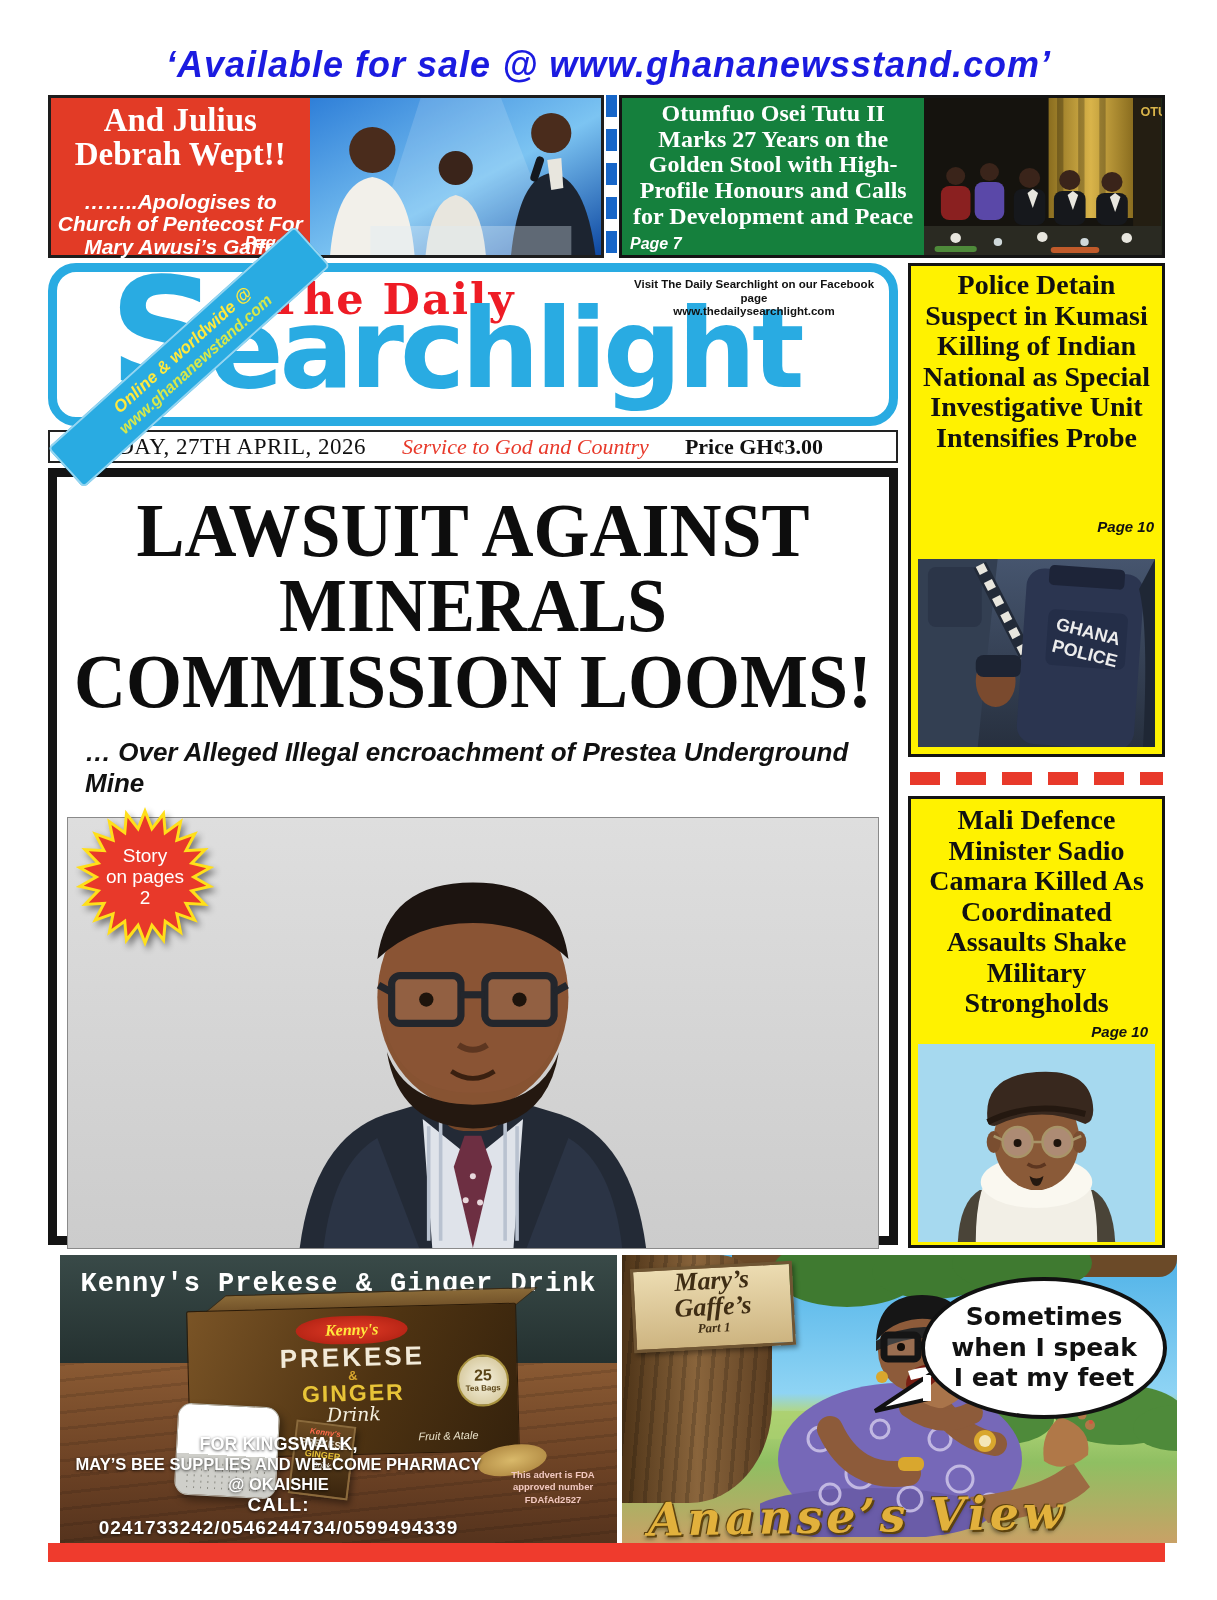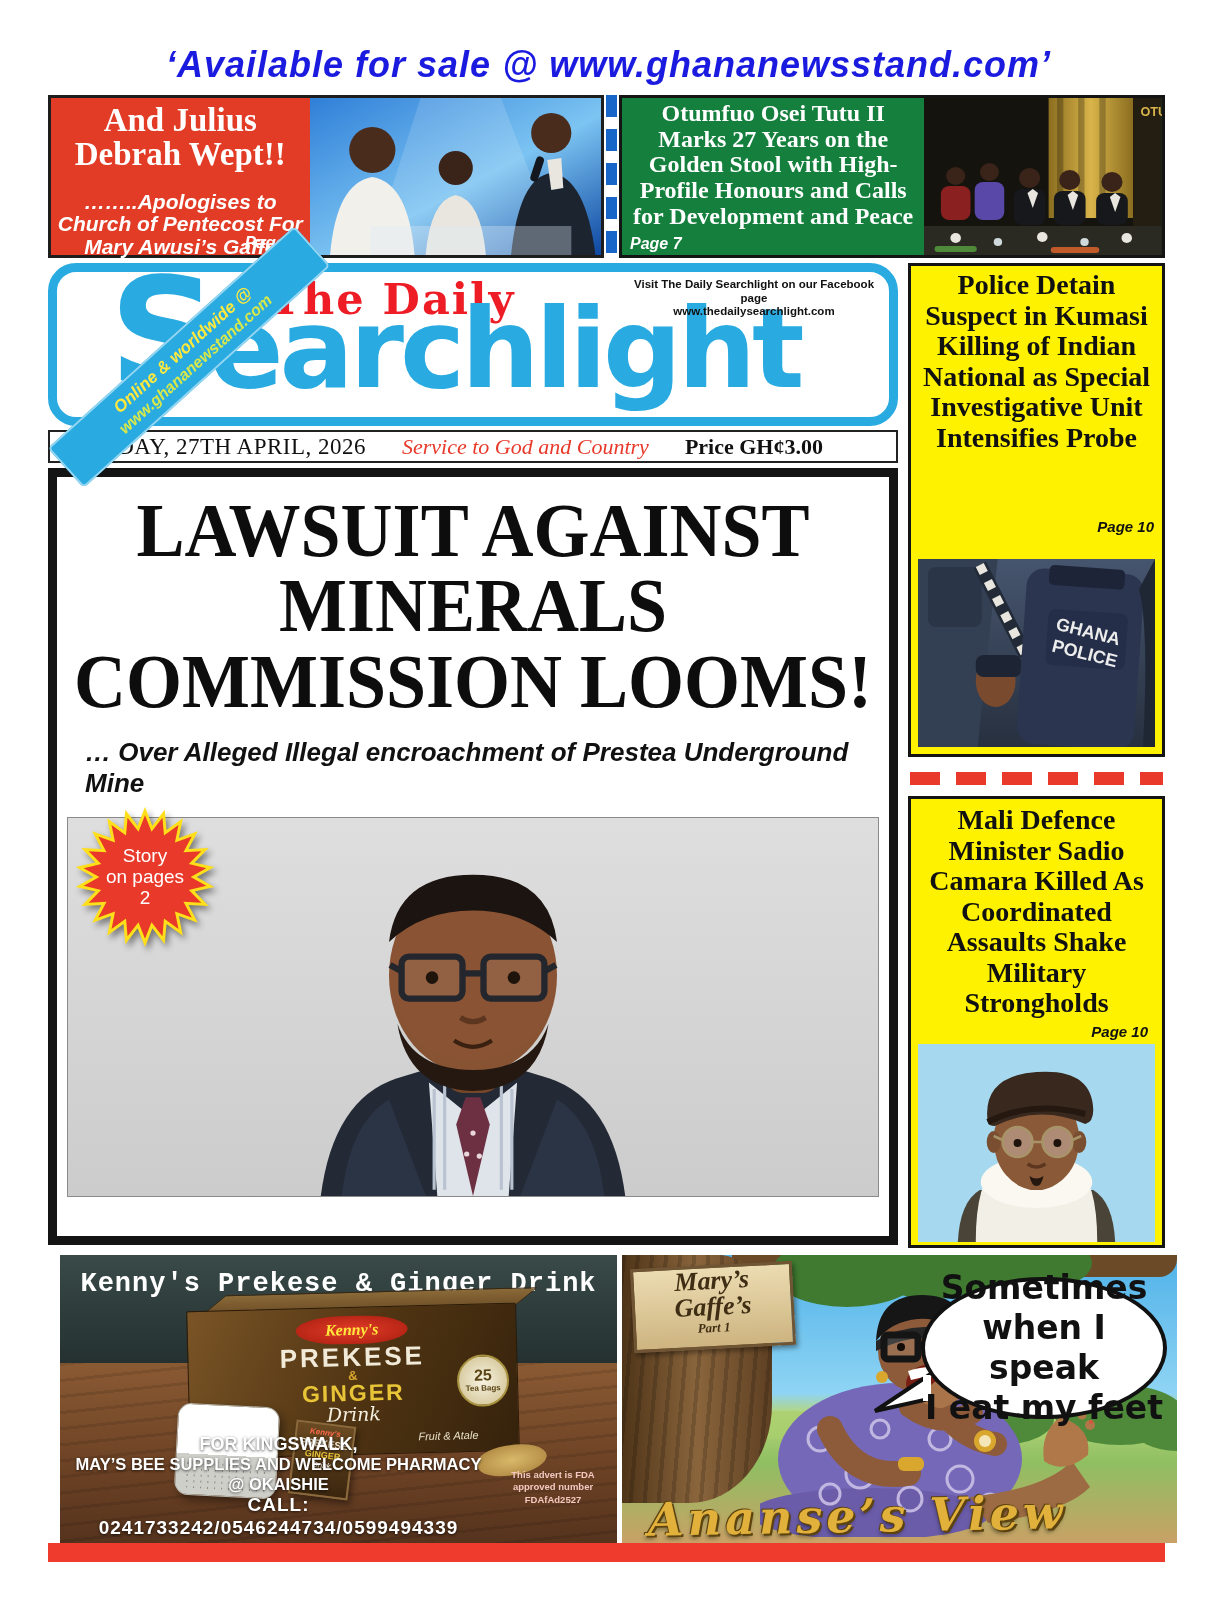--- a/index.html
+++ b/index.html
@@ -50,21 +50,21 @@
   .motto{font-family:"Liberation Serif",serif;font-style:italic;color:#e8392a;font-size:22px;white-space:nowrap}
   .price{font-family:"Liberation Serif",serif;font-weight:bold;font-size:22px;color:#111;white-space:nowrap}
 
   
   .story-box{position:absolute;top:468px;left:48px;width:850px;height:777px;border:9px solid #141414;
     background:#fff;padding:16px 10px 10px}
   .headline{font-family:"Liberation Serif",serif;font-weight:bold;text-align:center;color:#0d0d0d;
     font-size:72px;line-height:.99;transform:scaleY(1.06);transform-origin:top center}
   .headline div{white-space:nowrap}
   .subhead{font-weight:bold;font-style:italic;font-size:26px;margin:30px 0 8px 18px;color:#111}
-  .photo-area{position:relative;margin-top:18px;height:380px;
+  .photo-area{position:relative;margin-top:18px;height:432px;
     background:linear-gradient(#dedede,#cccccc);border:1px solid #8a8a8a}
   .portrait{display:block;margin:0 auto;height:100%}
   .starburst{position:absolute;left:6px;top:-12px;width:142px;height:142px;z-index:5;
     filter:drop-shadow(3px 4px 3px rgba(0,0,0,.45))}
   .star-text{position:absolute;inset:0;display:flex;flex-direction:column;align-items:center;
     justify-content:center;color:#fff;font-size:19px;line-height:1.12;text-align:center}
 
   
   .sidebar{position:absolute;top:263px;left:908px;width:257px}
   .ybox{border:3px solid #141414;background:#fff200;position:relative}
@@ -141,21 +141,21 @@
     background:linear-gradient(90deg,#4e3418,#8a653c 50%,#5d3f22);border-radius:0 36% 55% 0/0 25% 40% 0}
   .c-trunk::after{content:"";position:absolute;inset:0;
     background:repeating-linear-gradient(95deg,rgba(0,0,0,.16) 0 4px,transparent 4px 14px);border-radius:inherit}
   .c-sign{position:absolute;left:10px;top:10px;width:162px;height:84px;z-index:6;
     background:linear-gradient(#ecdcb2,#cdb480);border:3px solid #6f5533;transform:rotate(-3deg);
     text-align:center;font-family:"Liberation Serif",serif;color:#3f2d14;box-shadow:2px 3px 5px rgba(0,0,0,.4)}
   .sign-l1,.sign-l2{font-weight:bold;font-style:italic;font-size:26px;line-height:1.0}
   .sign-l3{font-weight:bold;font-style:italic;font-size:13px;line-height:1.2}
   .c-bubble{position:absolute;right:10px;top:22px;width:246px;height:142px;z-index:6;background:#fff;
     border:4px solid #111;border-radius:50%;display:flex;flex-direction:column;align-items:center;
-    justify-content:center;font-weight:bold;font-size:33px;line-height:1.22;color:#111;
+    justify-content:center;font-weight:bold;font-size:25px;line-height:1.22;color:#111;
     font-family:"DejaVu Sans",sans-serif;text-align:center}
   .c-tail{position:absolute;right:246px;top:118px;z-index:6;width:60px;height:40px}
   .c-woman{position:absolute;left:138px;bottom:6px;width:350px;height:248px;z-index:5}
   .c-caption{position:absolute;left:26px;bottom:0px;z-index:7;font-family:"DejaVu Serif",serif;
     font-style:italic;font-weight:bold;font-size:46px;color:#e2b13c;letter-spacing:4px;
     text-shadow:2px 2px 0 #5d430e,-1px -1px 0 #5d430e,0 3px 4px rgba(0,0,0,.5);transform:rotate(-1deg)}
 
   
   .redbar{position:absolute;top:1543px;left:48px;width:1117px;height:19px;background:#ef3b2d}
 </style>

